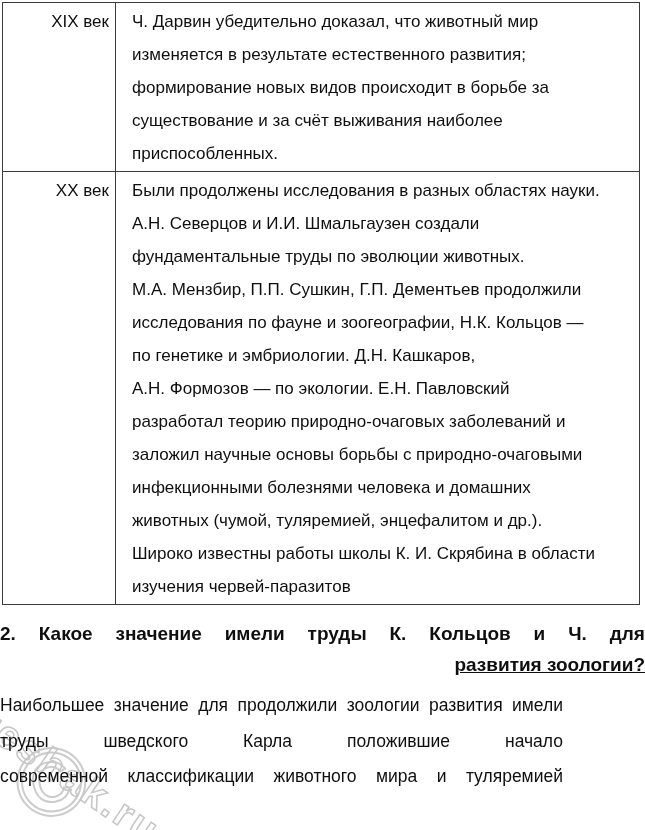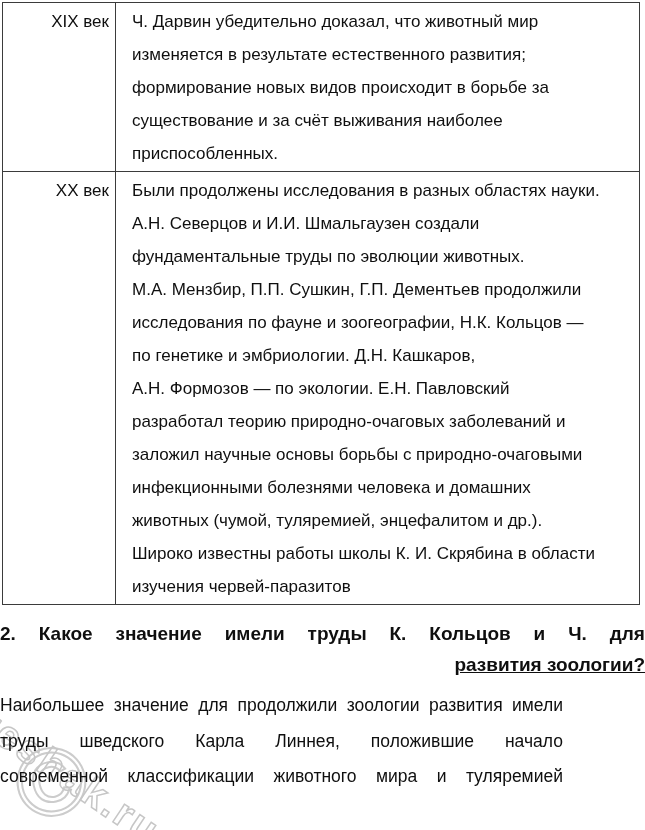--- a/index.html
+++ b/index.html
@@ -166,21 +166,20 @@
         <span>для</span>
         <span>продолжили</span>
         <span>зоологии</span>
         <span>развития</span>
         <span>имели</span>
       </div>
     <div class="jline">
         <span>труды</span>
         <span>шведского</span>
         <span>Карла</span>
-        <span>Линнея,</span>
         <span>положившие</span>
         <span>начало</span>
       </div>
     <div class="jline">
         <span>современной</span>
         <span>классификации</span>
         <span>животного</span>
         <span>мира</span>
         <span>и</span>
         <span>туляремией</span>

